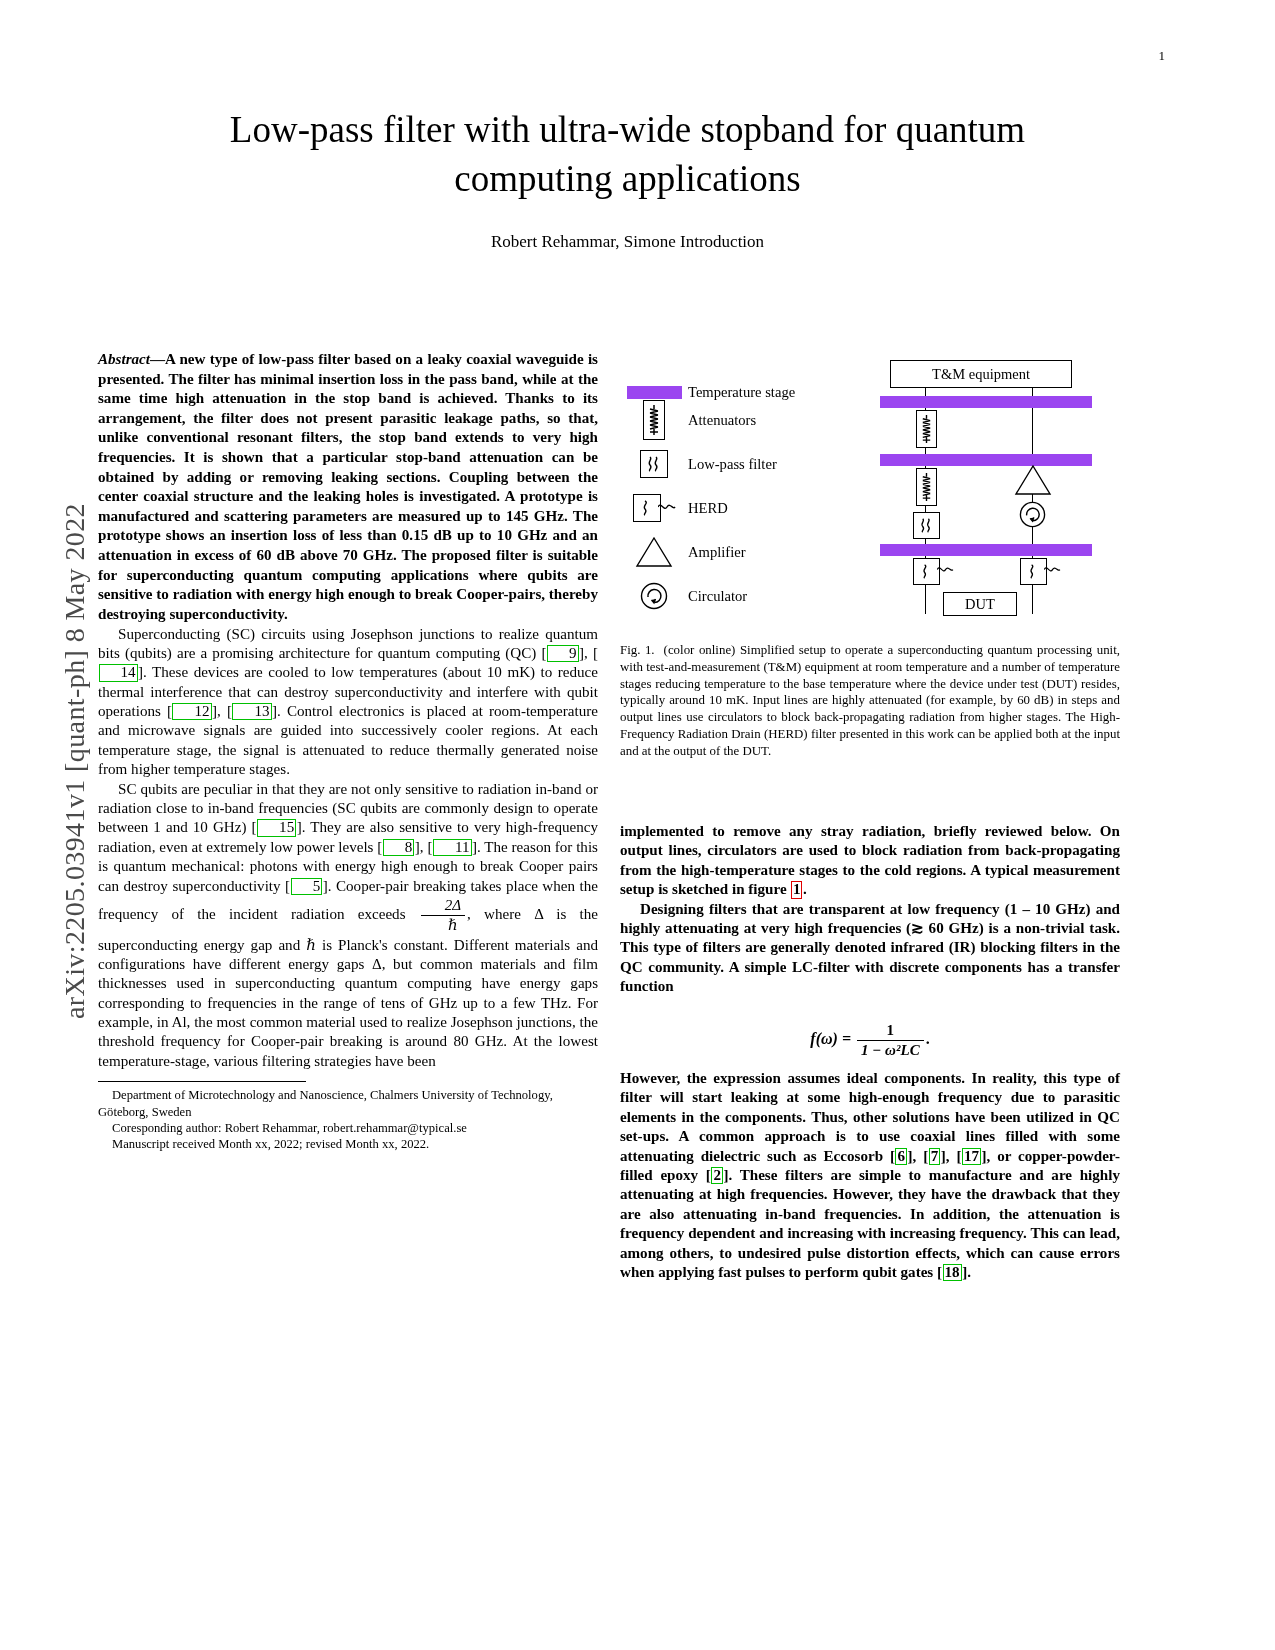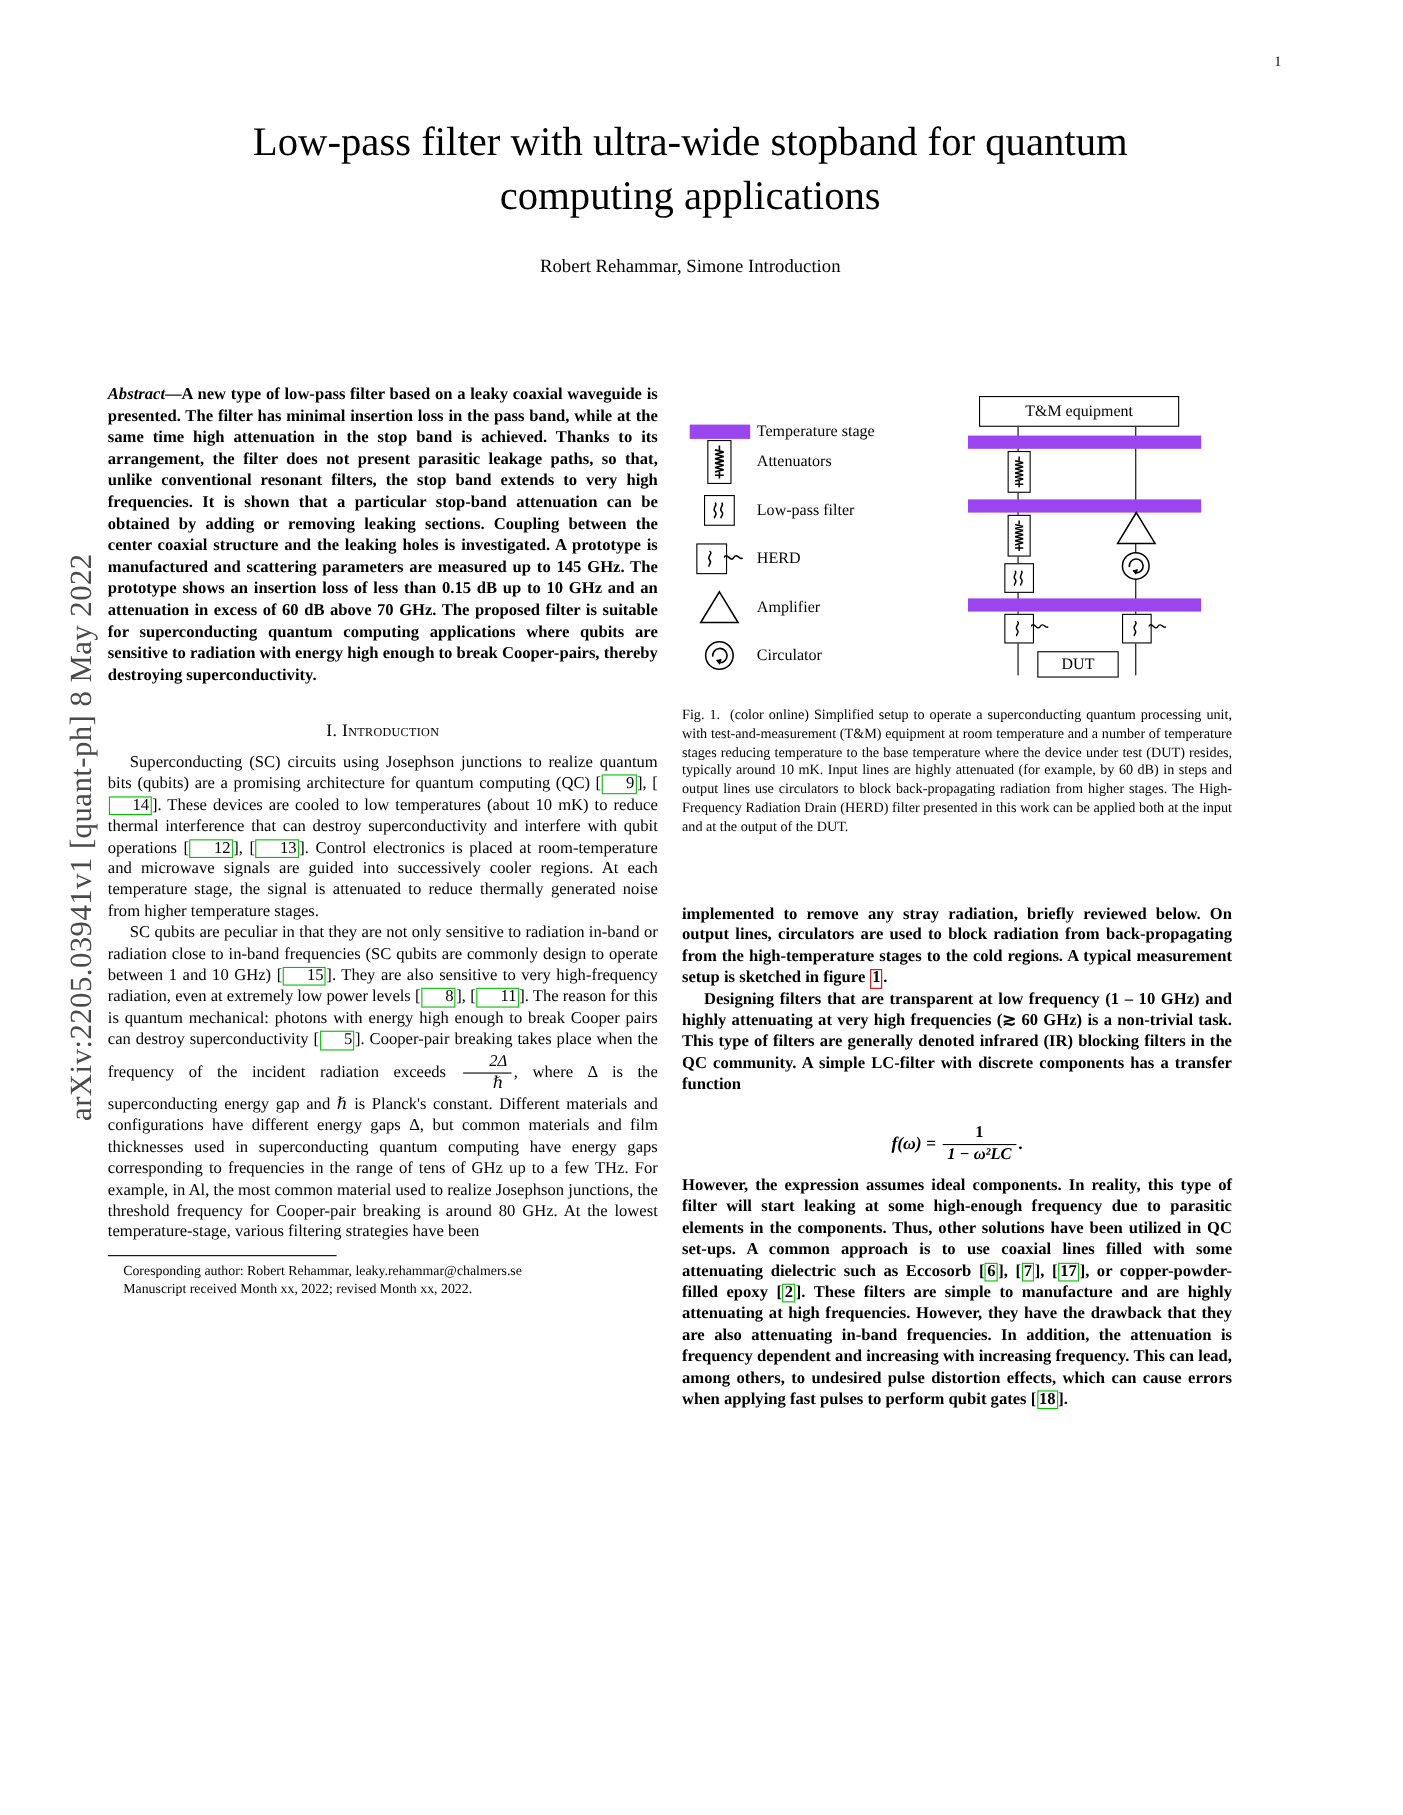--- a/index.html
+++ b/index.html
@@ -77,29 +77,29 @@
 
 <div class="title">Low-pass filter with ultra-wide stopband for quantum computing applications</div>
 <div class="authors">Robert Rehammar, Simone Introduction</div>
 
 <div class="col col-left">
 
   <div class="abstract">
     <span class="lead">Abstract</span><span>—</span><span>A new type of low-pass filter based on a leaky coaxial waveguide is presented. The filter has minimal insertion loss in the pass band, while at the same time high attenuation in the stop band is achieved. Thanks to its arrangement, the filter does not present parasitic leakage paths, so that, unlike conventional resonant filters, the stop band extends to very high frequencies. It is shown that a particular stop-band attenuation can be obtained by adding or removing leaking sections. Coupling between the center coaxial structure and the leaking holes is investigated. A prototype is manufactured and scattering parameters are measured up to 145 GHz. The prototype shows an insertion loss of less than 0.15 dB up to 10 GHz and an attenuation in excess of 60 dB above 70 GHz. The proposed filter is suitable for superconducting quantum computing applications where qubits are sensitive to radiation with energy high enough to break Cooper-pairs, thereby destroying superconductivity.</span>
   </div>
 
-  <div class="sec-head">I.  Introduction</div>
 
   <p class="body"><span>Superconducting (SC) circuits using Josephson junctions to realize quantum bits (qubits) are a promising architecture for quantum computing (QC) [</span><span class="cite">9</span><span>], [</span><span class="cite">14</span><span>]. These devices are cooled to low temperatures (about 10 mK) to reduce thermal interference that can destroy superconductivity and interfere with qubit operations [</span><span class="cite">12</span><span>], [</span><span class="cite">13</span><span>]. Control electronics is placed at room-temperature and microwave signals are guided into successively cooler regions. At each temperature stage, the signal is attenuated to reduce thermally generated noise from higher temperature stages.</span></p>
 
   <p class="body"><span>SC qubits are peculiar in that they are not only sensitive to radiation in-band or radiation close to in-band frequencies (SC qubits are commonly design to operate between 1 and 10 GHz) [</span><span class="cite">15</span><span>]. They are also sensitive to very high-frequency radiation, even at extremely low power levels [</span><span class="cite">8</span><span>], [</span><span class="cite">11</span><span>]. The reason for this is quantum mechanical: photons with energy high enough to break Cooper pairs can destroy superconductivity [</span><span class="cite">5</span><span>]. Cooper-pair breaking takes place when the frequency of the incident radiation exceeds </span><span class="frac"><span class="num it">2Δ</span><span class="den it">ℏ</span></span><span>, where Δ is the superconducting energy gap and ℏ is Planck's constant. Different materials and configurations have different energy gaps Δ, but common materials and film thicknesses used in superconducting quantum computing have energy gaps corresponding to frequencies in the range of tens of GHz up to a few THz. For example, in Al, the most common material used to realize Josephson junctions, the threshold frequency for Cooper-pair breaking is around 80 GHz. At the lowest temperature-stage, various filtering strategies have been</span></p>
 
   <div class="footsep"></div>
   <div class="footnote">
-    <p>Coresponding author: Robert Rehammar, leaky.rehammar@chalmers.se</p>
+    <p>Department of Microtechnology and Nanoscience, Chalmers University of Technology, Göteborg, Sweden</p>
+    <p>Coresponding author: Robert Rehammar, robert.rehammar@typical.se</p>
     <p>Manuscript received Month xx, 2022; revised Month xx, 2022.</p>
   </div>
 </div>
 
 <div class="figure">
 
   <div class="legend">
 
     <div class="legend-row" style="top:20px;">
       <span class="legend-sym">

